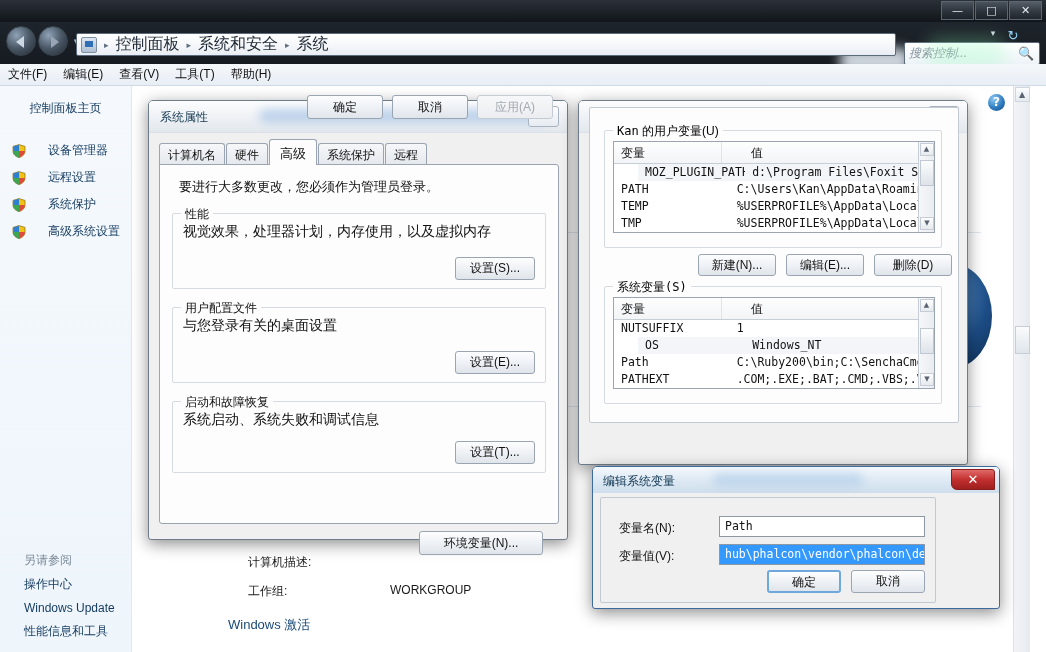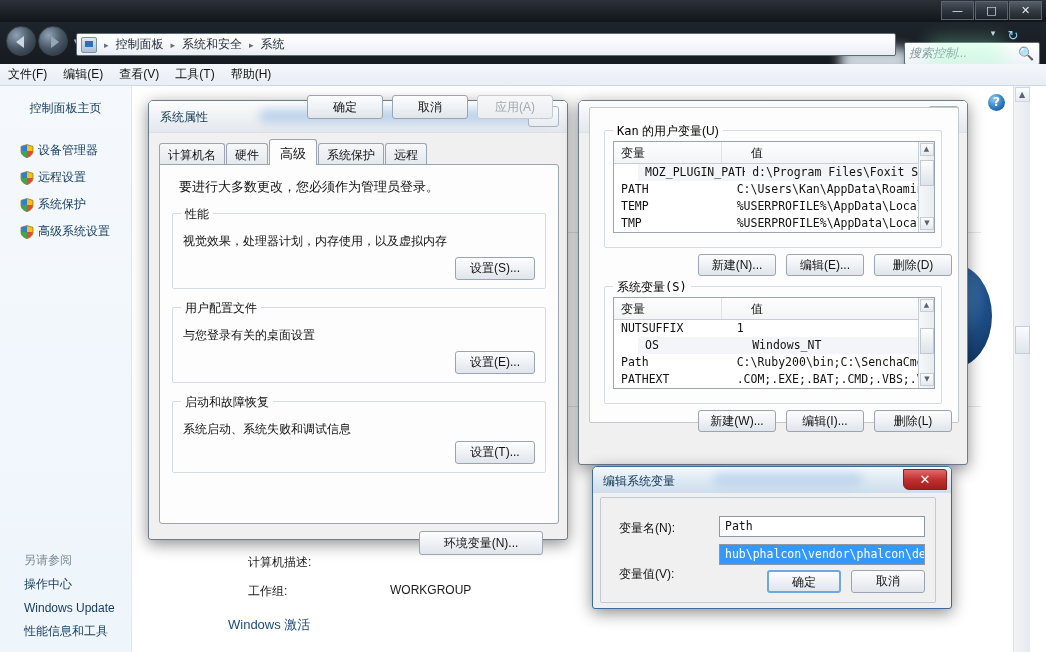--- a/index.html
+++ b/index.html
@@ -79,21 +79,21 @@
     width:16px;height:16px;margin:0 4px 0 2px;
     background:linear-gradient(180deg,#dfe8f3,#aebfd2);
     border:1px solid #7d8fa3; border-radius:2px;
     position:relative; flex:none;
   }
   .addr-icon::after{
     content:""; position:absolute; left:3px; top:3px; width:8px;height:6px;
     background:#2f6fb5;
   }
   .crumb {
-    font-size:12px; color:#1d2833; padding:2px 4px; white-space:nowrap;
+    font-size:16px; color:#1d2833; padding:2px 4px; white-space:nowrap;
     font-family:"Liberation Sans", sans-serif;
   }
   .crumb-sep { color:#5e6e7e; font-size:9px; padding:0 3px; font-family:"DejaVu Sans", sans-serif; }
   .addr-haze {
     position:absolute; left:840px; top:26px; width:70px; height:26px;
     background:rgba(235,243,252,.85); filter:blur(6px); border-radius:8px;
   }
   .addr-chev {
     position:absolute; right:44px; top:6px; width:18px; text-align:center;
     color:#c9d6e3; font-size:9px; font-family:"DejaVu Sans", sans-serif;
@@ -132,21 +132,21 @@
     background:#ffffff;
   }
   .sidebar {
     position:absolute; left:0; top:0; width:132px; height:566px;
     background:linear-gradient(180deg,#f5f9fd 0%,#eef5fb 100%);
     border-right:1px solid #dfe8f1;
   }
   .side-home { padding:14px 0 0 0; text-align:center; font-size:12px; color:#12395f; }
   .side-list { margin-top:20px; }
   .side-item {
-    display:flex; align-items:center; gap:4px; padding:5px 6px 5px 20px;
+    display:flex; align-items:center; gap:22px; padding:5px 6px 5px 12px;
     font-size:12px; color:#12395f;
   }
   .shield {
     width:14px;height:14px;flex:none;position:relative;
   }
   .shield svg { display:block; }
   .side-also {
     position:absolute; left:0; bottom:4px; width:132px; padding-left:24px;
   }
   .side-also .ttl { color:#7d8c9a; font-size:12px; margin-bottom:7px; }
@@ -252,21 +252,21 @@
   .panel-note { position:absolute; left:19px; top:13px; font-size:13px; color:#111; }
   .gbox {
     position:absolute; left:12px; width:374px;
     border:1px solid #d6dbe1; border-radius:2px;
     background:transparent;
   }
   .gbox-legend {
     position:absolute; left:8px; top:-8px; background:#fdfdfd; padding:0 4px;
     font-size:12px; color:#111;
   }
-  .gbox-desc { position:absolute; left:10px; top:19px; font-size:12px; color:#111; }
+  .gbox-desc { position:absolute; left:10px; top:9px; font-size:14px; color:#111; }
   .btn {
     background:linear-gradient(180deg,#fdfdfe 0%,#eff2f6 48%,#e0e5eb 100%);
     border:1px solid #9aa5b1; border-radius:3px;
     font-size:12px; color:#111; text-align:center;
     font-family:"Liberation Sans", sans-serif;
   }
   .btn.disabled { color:#a3a9b1; background:linear-gradient(180deg,#f7f8f9,#ebedf0); border-color:#c5cbd2; }
   .btn.default { border:2px solid #6fa8dc; }
   .gbox .btn { position:absolute; width:80px; height:23px; line-height:21px; }
   .footer-btns { position:absolute; right:14px; bottom:14px; display:flex; gap:9px; }
@@ -319,21 +319,21 @@
   }
   .vt-sb .t {
     position:absolute; left:1px; width:14px; height:26px;
     background:linear-gradient(180deg,#fcfdfd,#dde3e9); border:1px solid #c0c8d1;
   }
   .ev-btnrow { position:absolute; display:flex; gap:10px; }
   .ev-btnrow .btn { width:78px; height:22px; line-height:20px; }
 
   
   #editvar {
-    left:592px; top:466px; width:360px; height:143px;
+    left:592px; top:466px; width:408px; height:143px;
     border:1px solid #3c6a9a; border-radius:5px 5px 3px 3px;
   }
   .ev2-tb {
     height:26px; position:relative;
     background:linear-gradient(180deg,#f4f8fc 0%,#dce8f3 55%,#cfdeec 100%);
     border-radius:4px 4px 0 0;
   }
   .ev2-title { position:absolute; left:10px; top:6px; font-size:12px; color:#0d3350; }
   .ev2-blur { position:absolute; left:120px; top:6px; width:150px; height:13px;
      background:rgba(160,195,230,.5); filter:blur(5px); border-radius:6px; }
@@ -610,39 +610,34 @@
             <div class="c2">.COM;.EXE;.BAT;.CMD;.VBS;.VBE;</div>
           </div>
           <div class="vt-sb">
             <div class="a">▲</div>
             <div class="t" style="top:30px;"></div>
             <div class="a" style="position:absolute; bottom:1px; left:1px;">▼</div>
           </div>
         </div>
       </div>
 
-      <div class="ev-btnrow" style="left:108px; top:302px;">
-        <div class="btn">新建(W)...</div>
-        <div class="btn">编辑(I)...</div>
-        <div class="btn">删除(L)</div>
-      </div>
     </div>
   </div>
 
   <div class="dlg" id="editvar">
     <div class="ev2-tb">
       <div class="ev2-title">编辑系统变量</div>
       <div class="ev2-blur"></div>
       <div class="ev2-x">✕</div>
     </div>
     <div class="ev2-body">
       <div class="fld-label" style="left:18px; top:22px;">变量名(N):</div>
       <div class="fld-input" style="left:118px; top:18px; width:206px;">Path</div>
 
-      <div class="fld-label" style="left:18px; top:50px;margin-top:18px;">变量值(V):</div>
+      <div class="fld-label" style="left:18px; top:50px;">变量值(V):</div>
       <div class="fld-input sel" style="left:118px; top:46px; width:206px;">hub\phalcon\vendor\phalcon\devtools</div>
 
       <div class="ev2-btns">
         <div class="btn default">确定</div>
         <div class="btn">取消</div>
       </div>
     </div>
   </div>
 </div>
 

